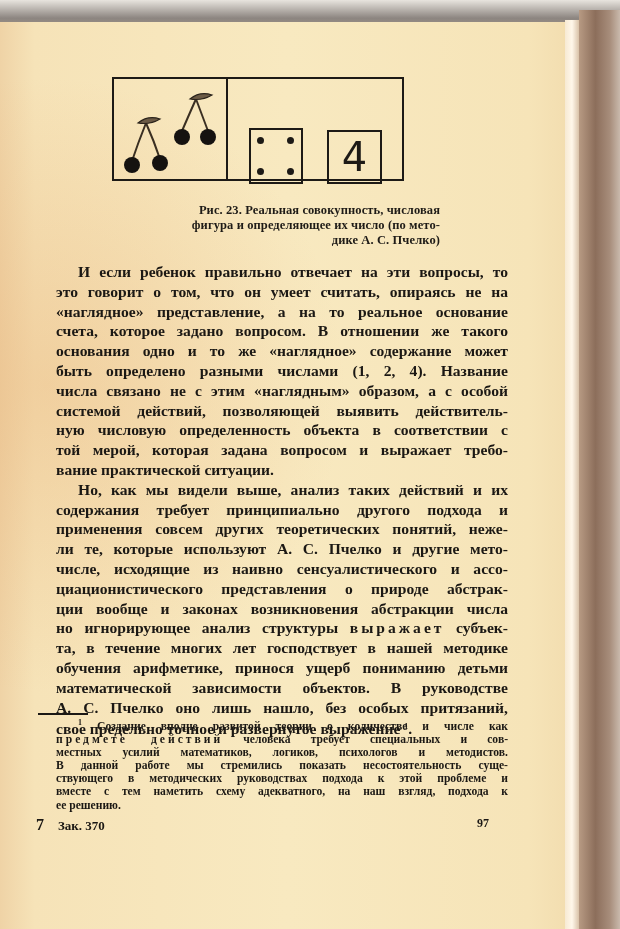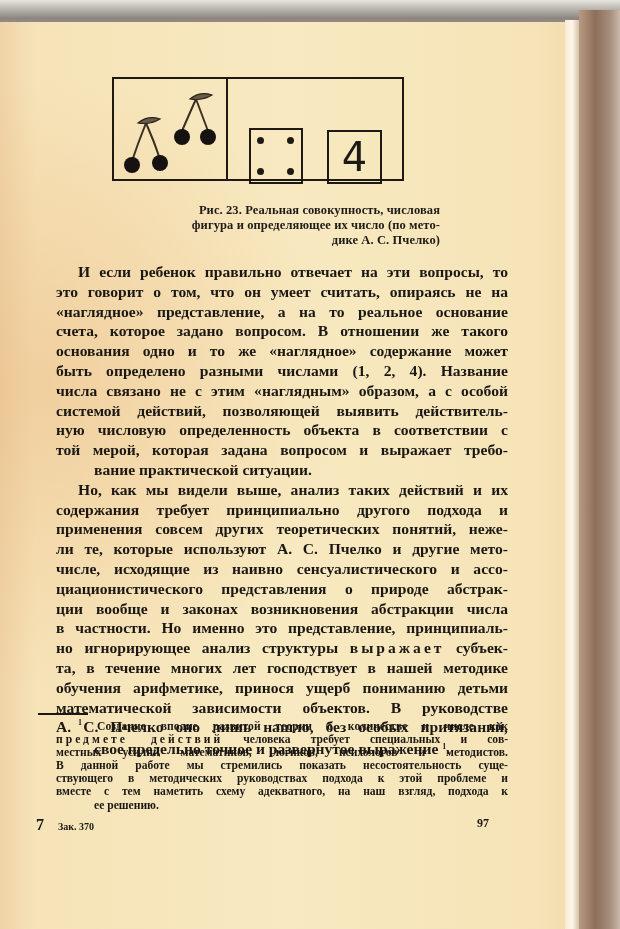--- a/index.html
+++ b/index.html
@@ -51,38 +51,38 @@
     font-family: "Liberation Serif", serif; font-size: 12.5px; line-height: 15px;
     color: #1e1b17; font-weight: bold; text-align: right; letter-spacing: 0.1px;
   }
   .caption span { display: block; }
   .body-text {
     position: absolute; left: 56px; top: 262px; width: 452px;
     font-family: "Liberation Serif", serif; font-size: 15.6px; line-height: 19.8px;
     color: #1b1814; font-weight: bold;
   }
   .line { display: block; white-space: nowrap; text-align-last: justify; text-align: justify; }
-  .line.last { text-align-last: left; margin-left: 38px; }
+  .line.last { text-align-last: left; }
   .indent { padding-left: 22px; }
   .spaced { letter-spacing: 3px; }
   .footnote-rule {
     position: absolute; left: 38px; top: 713px; width: 50px; height: 2px; background: #1b1814;
   }
   .footnote {
     position: absolute; left: 56px; top: 716px; width: 452px;
     font-family: "Liberation Serif", serif; font-size: 11.6px; line-height: 13.1px;
     color: #1b1814; font-weight: bold;
   }
   .footnote sup, .body-text sup { font-size: 8px; vertical-align: 5px; }
   .footer-left {
     position: absolute; left: 36px; top: 816px;
     font-family: "Liberation Serif", serif; font-weight: bold; color: #1b1814;
   }
   .footer-left .sig { font-size: 16px; margin-right: 10px; }
-  .footer-left .order { font-size: 10px; }
+  .footer-left .order { font-size: 13px; }
   .page-number {
     position: absolute; left: 477px; top: 816px;
     font-family: "Liberation Serif", serif; font-weight: bold; font-size: 12px; color: #1b1814;
   }
 </style>
 </head>
 <body>
 
 <div class="top-shadow"></div>
 <div class="page"></div>
@@ -139,21 +139,20 @@
     <span class="line last">вание практической ситуации.</span>
   </div>
   <div>
     <span class="line indent">Но, как мы видели выше, анализ таких действий и их</span>
     <span class="line">содержания требует принципиально другого подхода и</span>
     <span class="line">применения совсем других теоретических понятий, нeже-</span>
     <span class="line">ли те, которые используют А. С. Пчелко и другие мето-</span>
     <span class="line">числе, исходящие из наивно сенсуалистического и ассо-</span>
     <span class="line">циационистического представления о природе абстрак-</span>
     <span class="line">ции вообще и законах возникновения абстракции числа</span>
-    <span class="line">в частности. Но именно это представление, принципиаль-</span>
     <span class="line"><span>но игнорирующее анализ структуры</span> <span class="spaced">выражает</span> <span>субъек-</span></span>
     <span class="line">та, в течение многих лет господствует в нашей методике</span>
     <span class="line">обучения арифметике, принося ущерб пониманию детьми</span>
     <span class="line">математической зависимости объектов. В руководстве</span>
     <span class="line">А. С. Пчелко оно лишь нашло, без особых притязаний,</span>
     <span class="line last"><span>свое предельно точное и развернутое выражение</span> <sup>1</sup><span>.</span></span>
   </div>
 </div>
 
 <div class="footnote-rule"></div>

